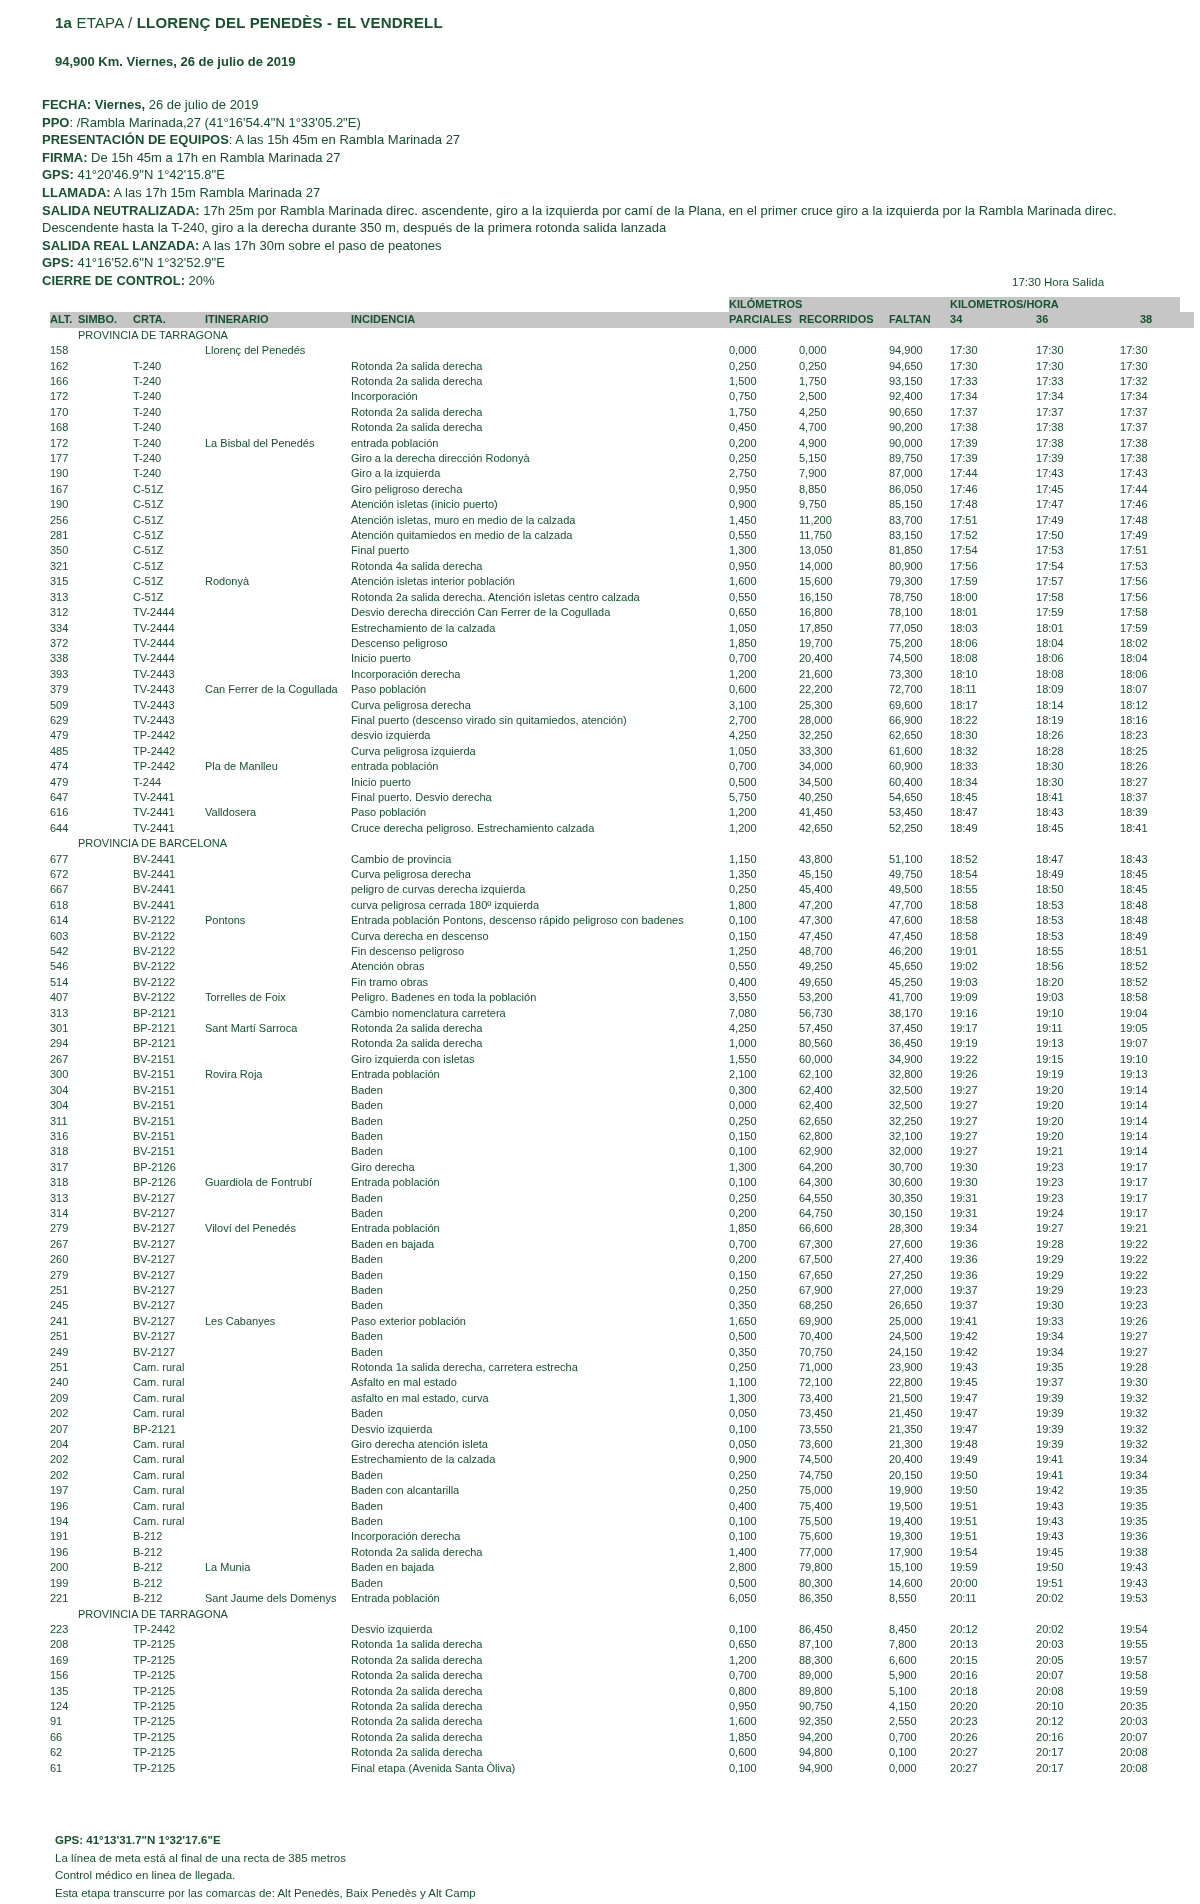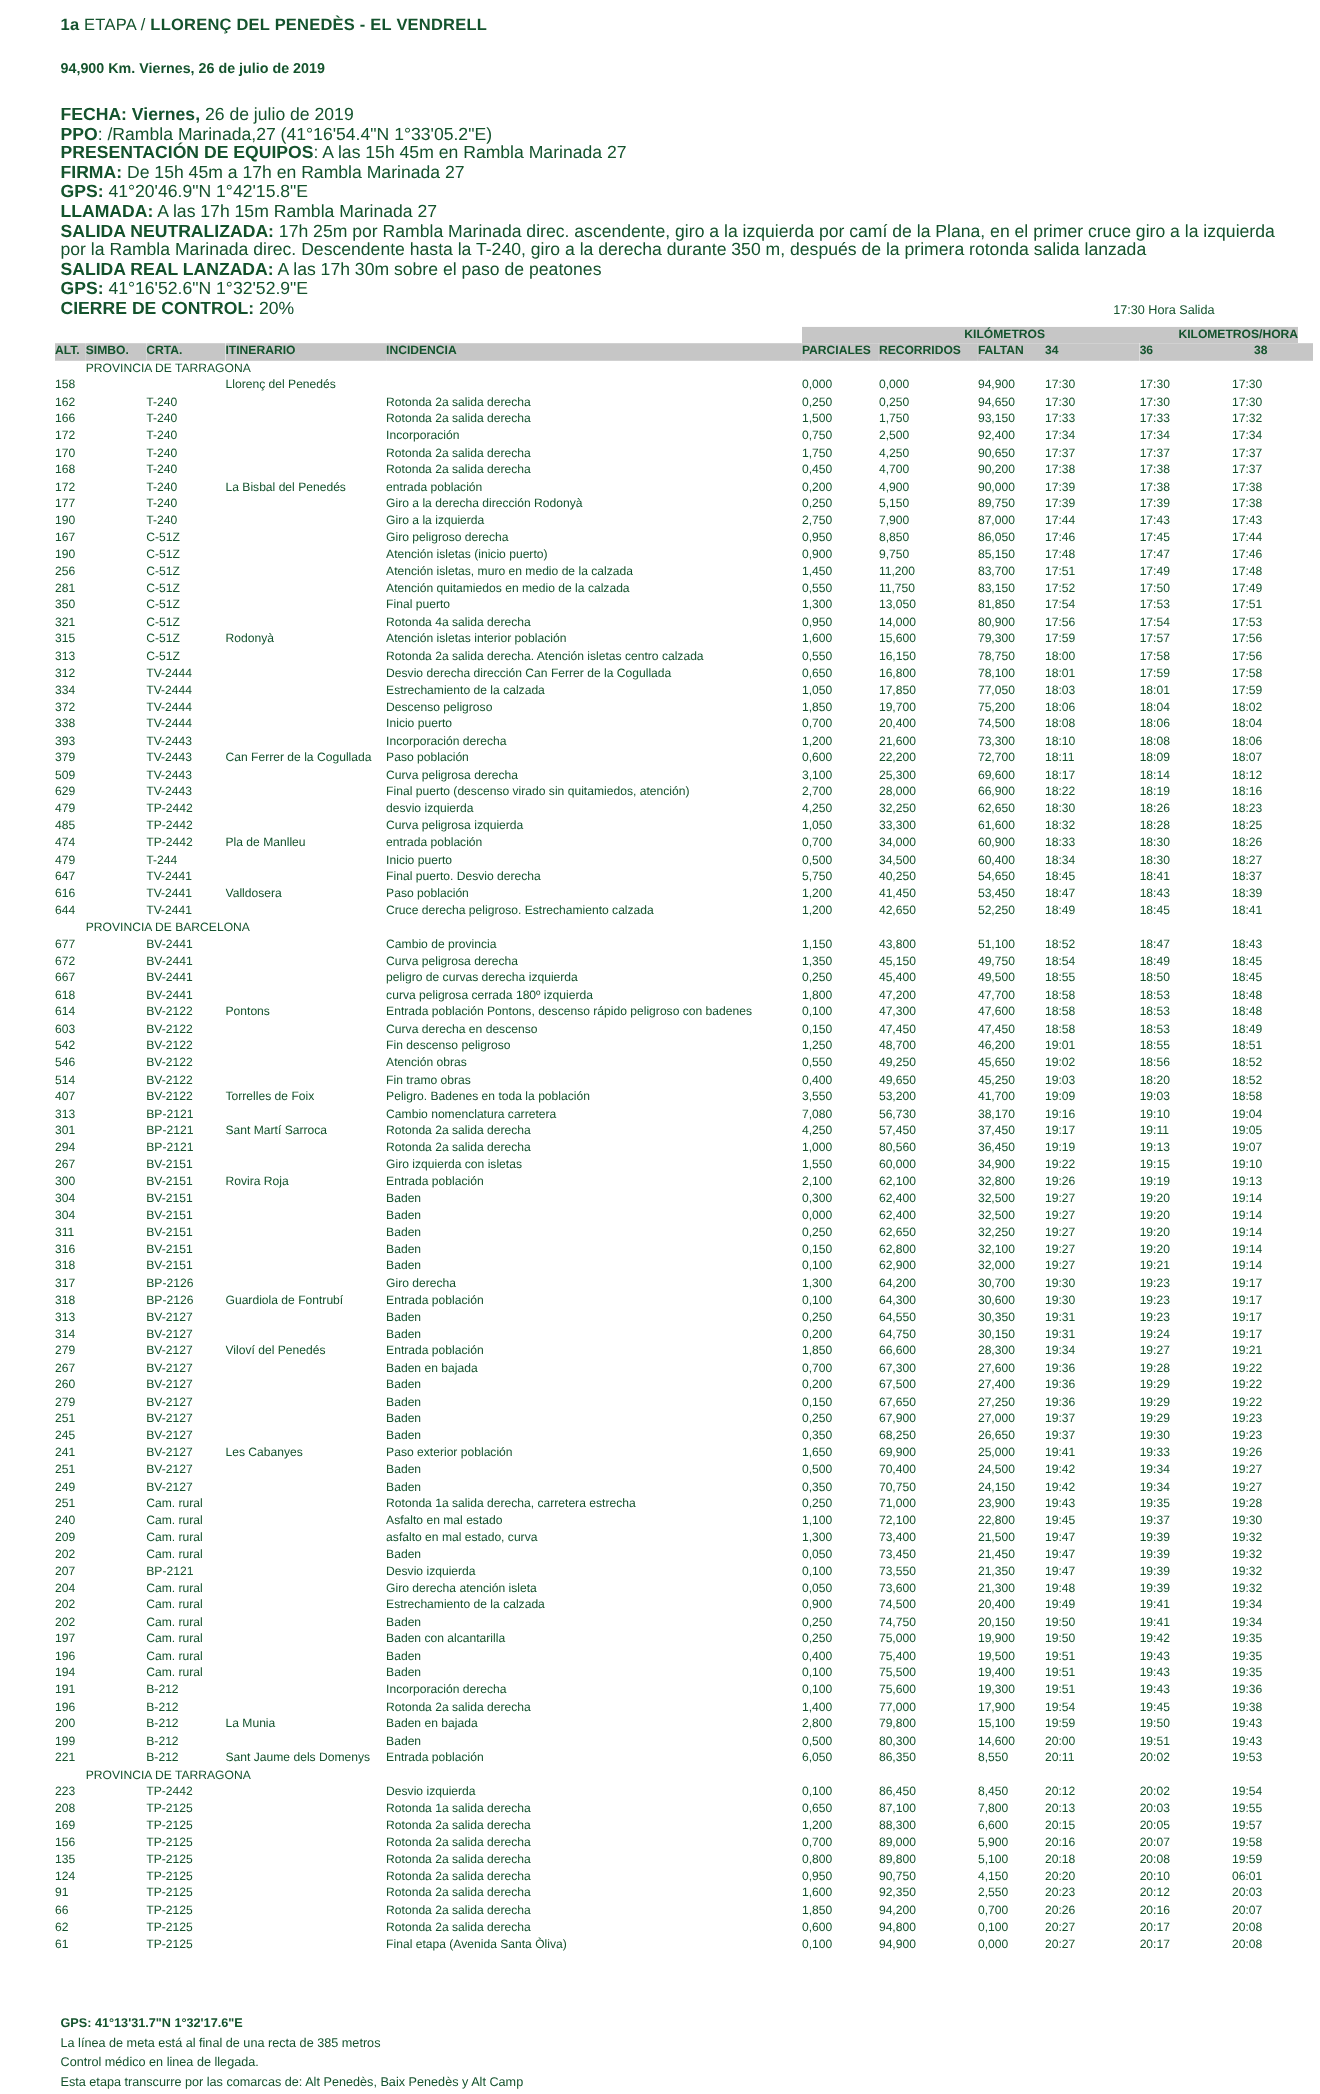--- a/index.html
+++ b/index.html
@@ -3,41 +3,41 @@
 <meta charset="utf-8">
 <style>
   html,body { margin:0; padding:0; background:#fff; }
   .page {
     position:relative; width:1200px; height:1904px; background:#ffffff;
     font-family:"Liberation Sans","DejaVu Sans",sans-serif; color:#14532d; overflow:hidden;
   }
   .title { position:absolute; left:55px; top:14px; font-size:15px; letter-spacing:0.2px; }
   .title .b { font-weight:bold; }
   .subtitle { position:absolute; left:55px; top:54px; font-size:13px; font-weight:bold; }
-  .info { position:absolute; left:55px; top:96px; width:1110px; font-size:16px; line-height:17.6px; }
+  .info { position:absolute; left:42px; top:96px; width:1110px; font-size:13px; line-height:17.6px; }
   .info-line b { font-weight:bold; }
   .hora-salida { position:absolute; left:1012px; top:276px; font-size:11.5px; }
   table.rb { position:absolute; left:50px; top:297px; width:1144px; table-layout:fixed; border-collapse:collapse; font-size:11px; }
   table.rb td, table.rb th { padding:0; margin:0; overflow:hidden; white-space:nowrap; line-height:15.4px; height:15.4px; text-align:left; font-weight:normal; }
   
   col.w0{width:28px} col.w1{width:55px} col.w2{width:72px} col.w3{width:146px} col.w4{width:378px}
   col.w5{width:70px} col.w6{width:90px} col.w7{width:61px} col.w8{width:86px} col.w9{width:84px} col.w10{width:74px}
   
   .c0{text-align:right;}
   .c1{text-align:center;}
   .c2{padding-left:5px;}
   .c3{padding-left:8px;}
   .c4{padding-left:8px;}
   .c5{text-align:right; padding-right:10px;}
   .c6{text-align:right; padding-right:20px;}
   .c7{text-align:right;}
   .c8,.c9,.c10{text-align:right;}
   tr.colhead th { background:#c6c6c6; font-weight:bold; }
   tr.colhead th.c8, tr.colhead th.c9, tr.colhead th.c10 { padding-right:22px; }
-  .bar { background:#c6c6c6; font-weight:bold; text-align:right; line-height:15px; }
+  .bar { background:#c6c6c6; font-weight:bold; text-align:left; line-height:15px; }
   .bar2 { margin-right:14px; }
   td.section { font-weight:bold; padding-left:55px; }
   .footer { position:absolute; left:55px; top:1832px; font-size:11.5px; line-height:17.5px; }
   .footer .gps { font-weight:bold; }
 </style>
 </head>
 <body>
 
 <div class="page">
 
@@ -1235,21 +1235,21 @@
           <td class="c0">124</td>
           <td class="c1"></td>
           <td class="c2">TP-2125</td>
           <td class="c3"></td>
           <td class="c4">Rotonda 2a salida derecha</td>
           <td class="c5">0,950</td>
           <td class="c6">90,750</td>
           <td class="c7">4,150</td>
           <td class="c8">20:20</td>
           <td class="c9">20:10</td>
-          <td class="c10">06:01</td>
+          <td class="c10">20:35</td>
         </tr>
         <tr>
           <td class="c0">91</td>
           <td class="c1"></td>
           <td class="c2">TP-2125</td>
           <td class="c3"></td>
           <td class="c4">Rotonda 2a salida derecha</td>
           <td class="c5">1,600</td>
           <td class="c6">92,350</td>
           <td class="c7">2,550</td>

